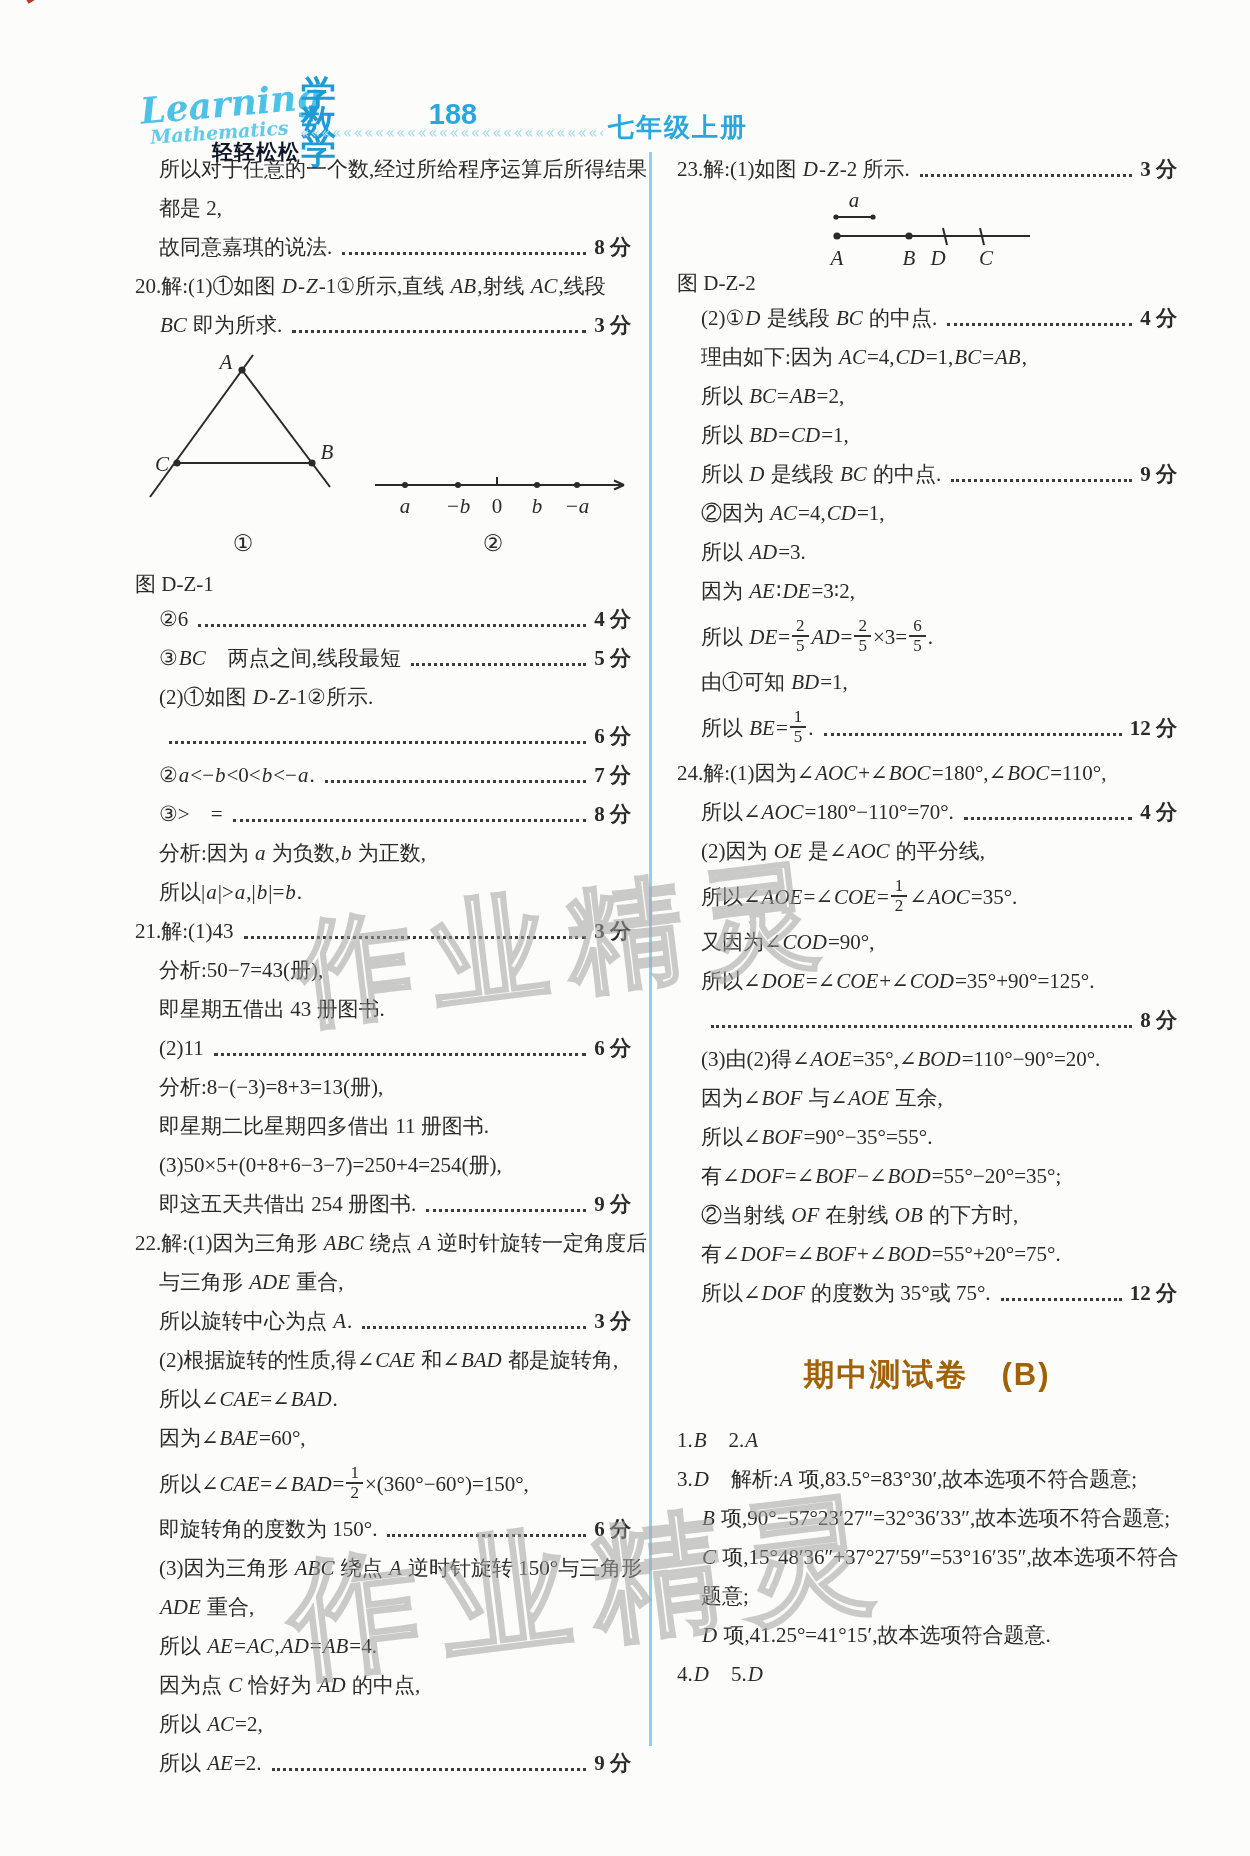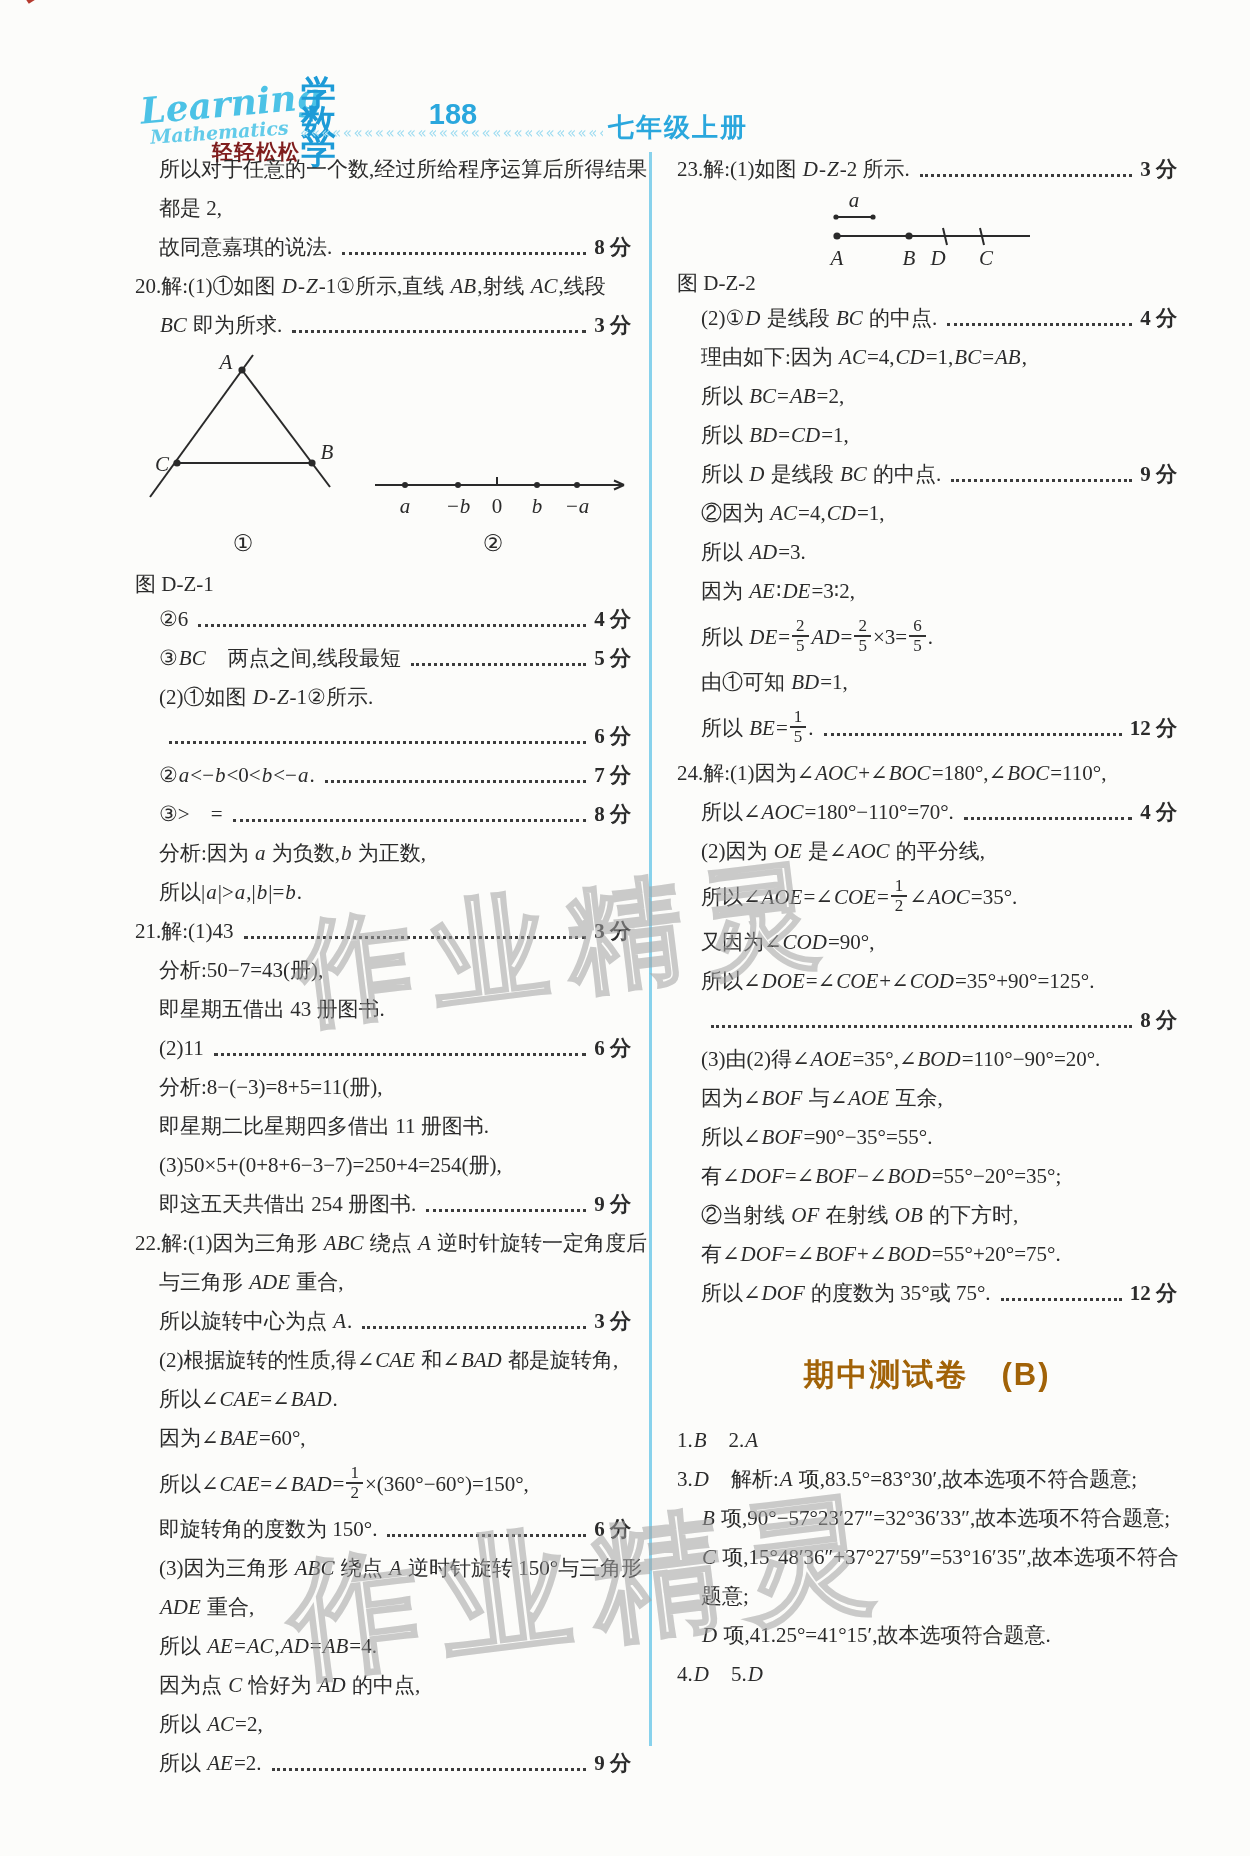--- a/index.html
+++ b/index.html
@@ -10,21 +10,21 @@
     color:#2b2b2b;
   }
   
   .corner-mark { position:absolute; left:25px; top:-2px; width:18px; height:7px;
     background:#b53a2e; transform:rotate(-33deg); transform-origin:left top; }
   .logo-script1 { position:absolute; left:140px; top:82px; font-size:36px; font-style:italic;
     font-weight:bold; color:#4cc2e6; transform:rotate(-5deg); font-family:"DejaVu Serif",serif; }
   .logo-script2 { position:absolute; left:150px; top:121px; font-size:19px; font-style:italic;
     font-weight:bold; color:#63cbe9; transform:rotate(-4deg); font-family:"DejaVu Serif",serif; }
   .logo-sub { position:absolute; left:212px; top:138px; font-size:21px; font-weight:bold;
-    color:#7f1d1d; font-family:"Liberation Sans",sans-serif; letter-spacing:1px; }
+    color:#0f172a; font-family:"Liberation Sans",sans-serif; letter-spacing:1px; }
   .logo-vertical { position:absolute; left:301px; top:78px; width:28px; font-size:35px;
     line-height:29px; font-weight:bold; color:#1d9bd7; font-family:"Liberation Sans",sans-serif;
     text-align:center; }
   .page-number { position:absolute; left:414px; top:98px; width:78px; text-align:center;
     font-size:29px; font-weight:bold; color:#2aa7dd; font-family:"Liberation Sans",sans-serif; }
   .chevrons { position:absolute; left:300px; top:124px; width:303px; height:18px;
     overflow:hidden; font-size:15px; line-height:18px; letter-spacing:1.5px; color:#9edcf1;
     font-family:"DejaVu Sans",sans-serif; }
   .edition { position:absolute; left:608px; top:110px; font-size:26px; font-weight:bold;
     color:#2aa7dd; font-family:"Liberation Sans",sans-serif; letter-spacing:2px; }
@@ -133,21 +133,21 @@
       <div class="line cont"><span class="t">(2)①如图 <i>D</i>-<i>Z</i>-1②所示.</span></div>
       <div class="line cont"><span class="t"></span><span class="dots"></span><span class="score">6 分</span></div>
       <div class="line cont"><span class="t">②<i>a</i>&lt;−<i>b</i>&lt;0&lt;<i>b</i>&lt;−<i>a</i>.</span><span class="dots"></span><span class="score">7 分</span></div>
       <div class="line cont"><span class="t">③&gt;　=</span><span class="dots"></span><span class="score">8 分</span></div>
       <div class="line cont"><span class="t">分析:因为 <i>a</i> 为负数,<i>b</i> 为正数,</span></div>
       <div class="line cont"><span class="t">所以|<i>a</i>|&gt;<i>a</i>,|<i>b</i>|=<i>b</i>.</span></div>
       <div class="line num"><span class="t">21.解:(1)43</span><span class="dots"></span><span class="score">3 分</span></div>
       <div class="line cont"><span class="t">分析:50−7=43(册),</span></div>
       <div class="line cont"><span class="t">即星期五借出 43 册图书.</span></div>
       <div class="line cont"><span class="t">(2)11</span><span class="dots"></span><span class="score">6 分</span></div>
-      <div class="line cont"><span class="t">分析:8−(−3)=8+5=11(册),</span></div>
+      <div class="line cont"><span class="t">分析:8−(−3)=8+3=13(册),</span></div>
       <div class="line cont"><span class="t">即星期二比星期四多借出 11 册图书.</span></div>
       <div class="line cont"><span class="t">(3)50×5+(0+8+6−3−7)=250+4=254(册),</span></div>
       <div class="line cont"><span class="t">即这五天共借出 254 册图书.</span><span class="dots"></span><span class="score">9 分</span></div>
       <div class="line num"><span class="t">22.解:(1)因为三角形 <i>ABC</i> 绕点 <i>A</i> 逆时针旋转一定角度后</span></div>
       <div class="line cont"><span class="t">与三角形 <i>ADE</i> 重合,</span></div>
       <div class="line cont"><span class="t">所以旋转中心为点 <i>A</i>.</span><span class="dots"></span><span class="score">3 分</span></div>
       <div class="line cont"><span class="t">(2)根据旋转的性质,得∠<i>CAE</i> 和∠<i>BAD</i> 都是旋转角,</span></div>
       <div class="line cont"><span class="t">所以∠<i>CAE</i>=∠<i>BAD</i>.</span></div>
       <div class="line cont"><span class="t">因为∠<i>BAE</i>=60°,</span></div>
       <div class="line cont tall"><span class="t">所以∠<i>CAE</i>=∠<i>BAD</i>=<span class="frac"><span class="fn">1</span><span class="fd">2</span></span>×(360°−60°)=150°,</span></div>

